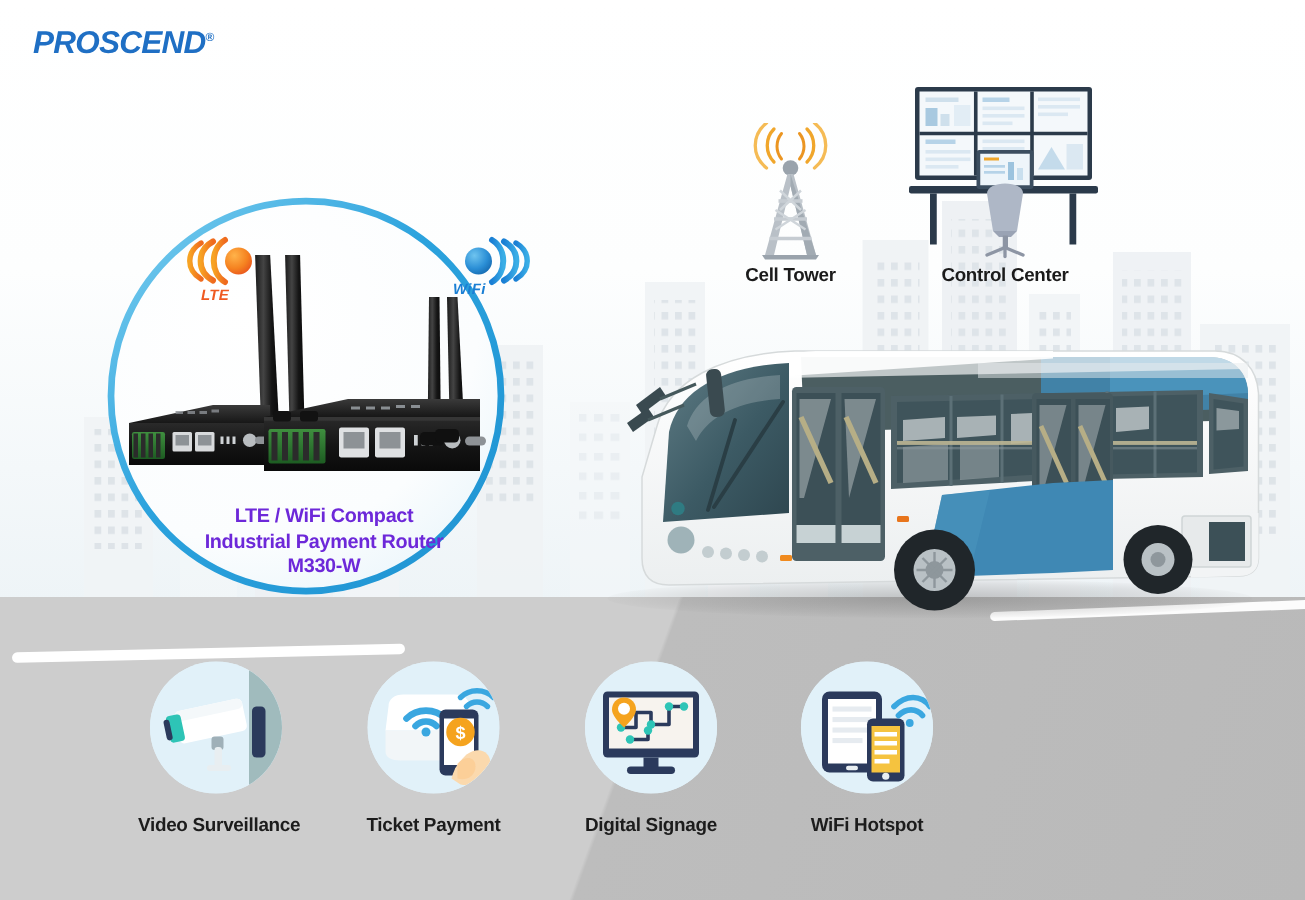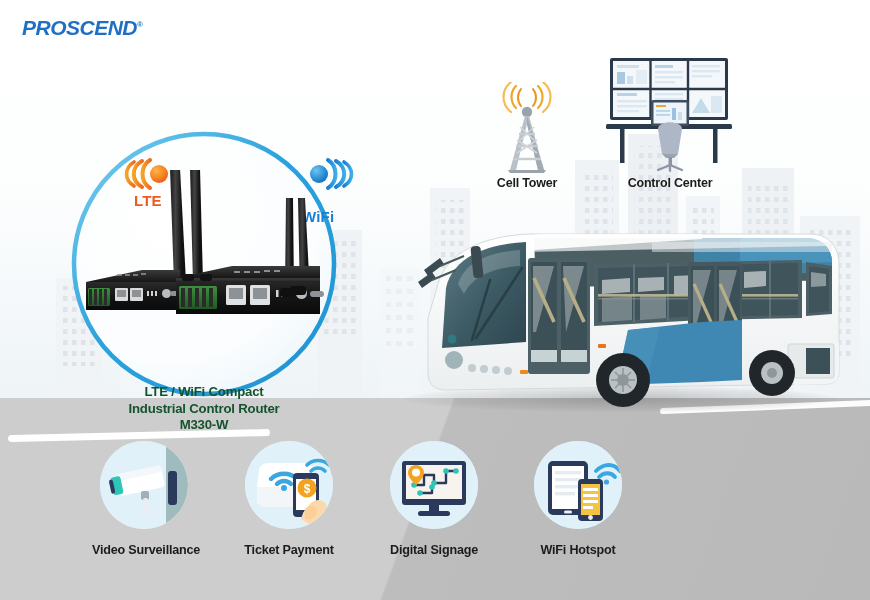--- a/index.html
+++ b/index.html
@@ -42,32 +42,31 @@
     transform: skewX(-10deg);
   }
   .logo-reg { font-size:8px; vertical-align:super; font-style:normal; font-weight:700; }
   .page-title {
     position:absolute; left:64px; top:52px;
     font-size:21.5px; font-weight:700; color:#1b1b1b; letter-spacing:-0.3px;
   }
   .ring-svg { position:absolute; left:68px; top:128px; width:272px; height:272px; }
 
   .caption {
-    position:absolute; left:72px; top:336px; width:264px;
-    text-align:center; color:#14532d; font-weight:700; font-size:13.2px; line-height:16.5px;
+    position:absolute; left:84px; top:336px; width:264px;
+    text-align:center; color:#6d28d9; font-weight:700; font-size:13.2px; line-height:16.5px;
     letter-spacing:-0.2px;
-    margin-top:48px;
   }
 
   
   .sig-label {
-    position:absolute; font-weight:800; font-size:15px; letter-spacing:0.2px;
+    position:absolute; font-weight:800; font-size:10px; letter-spacing:0.2px;font-style:italic;
   }
   .lte-label { left:134px; top:192px; color:#ef5a22; }
-  .wifi-label { left:302px; top:208px; color:#1a7fd4; }
+  .wifi-label { left:302px; top:188px; color:#1a7fd4; }
 
   
   .node-label {
     position:absolute; text-align:center; font-size:12.5px; font-weight:700; color:#1b1b1b;
     letter-spacing:-0.2px;
   }
 
   
   .app { position:absolute; width:104px; text-align:center; }
   .app-disc {
@@ -289,21 +288,21 @@
 
       <rect x="98" y="104" width="12" height="7" rx="2" fill="#121212"></rect>
       <rect x="116" y="104" width="12" height="7" rx="2" fill="#121212"></rect>
       <rect x="196" y="118" width="16" height="9" rx="3" fill="#101010"></rect>
       <rect x="206" y="116" width="16" height="9" rx="3" fill="#101010"></rect>
     </g>
   </svg>
 
   <div class="caption">
     <div>LTE / WiFi Compact</div>
-    <div>Industrial Control Router</div>
+    <div>Industrial Payment Router</div>
     <div>M330-W</div>
   </div>
 
   <svg style="position:absolute;left:488px;top:82px;width:78px;height:92px;" viewBox="0 0 78 92">
     <g fill="none" stroke-linecap="round">
       <path d="M28 26 C 22 20, 22 10, 28 4" stroke="#f0a62b" stroke-width="2.2"></path>
       <path d="M50 26 C 56 20, 56 10, 50 4" stroke="#f0a62b" stroke-width="2.2"></path>
       <path d="M23 30 C 13 22, 13 8, 23 0" stroke="#f5bb55" stroke-width="2.2"></path>
       <path d="M55 30 C 65 22, 65 8, 55 0" stroke="#f5bb55" stroke-width="2.2"></path>
       <path d="M33 24 C 29 19, 29 12, 33 7" stroke="#eb9521" stroke-width="2"></path>

